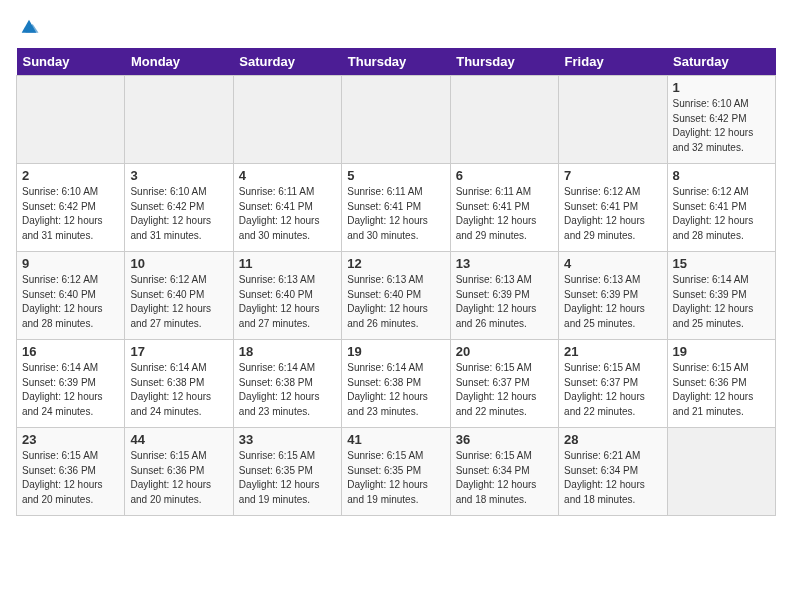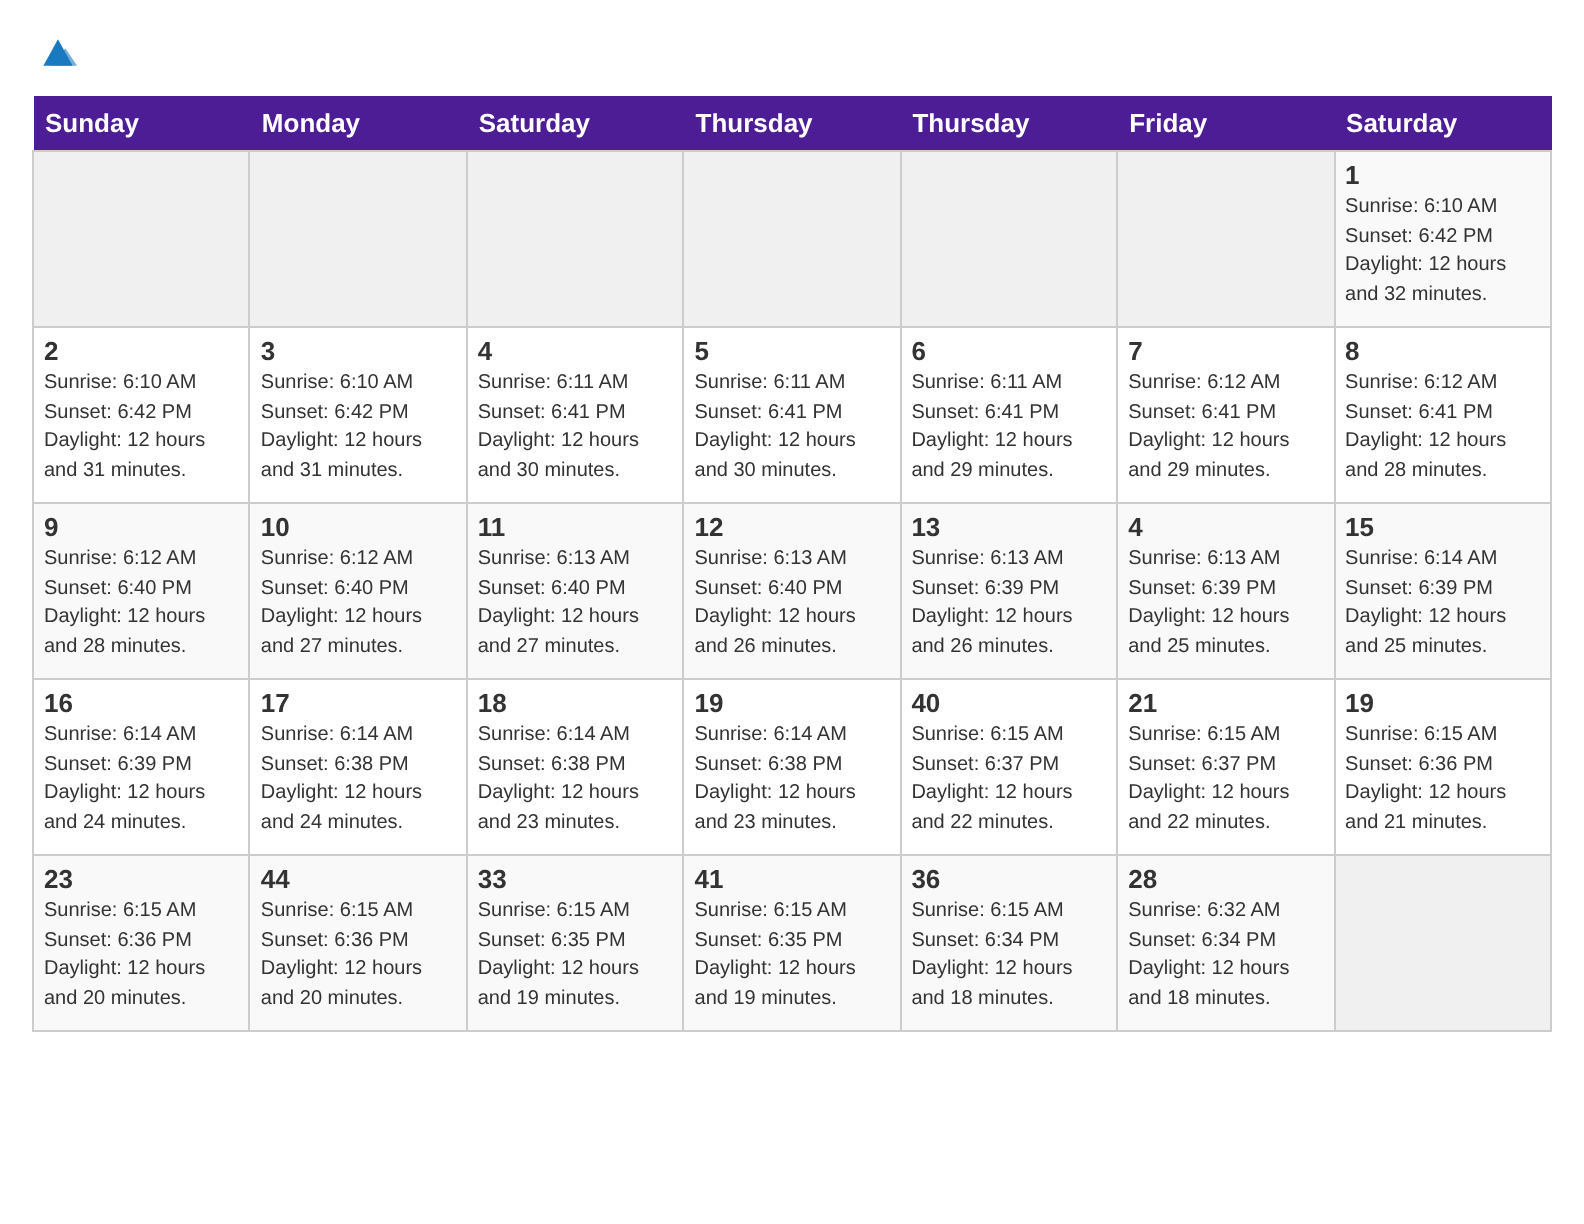--- a/index.html
+++ b/index.html
@@ -237,21 +237,21 @@
 Sunset: 6:38 PM
 Daylight: 12 hours and 23 minutes.</div>
         </td>
         <td>
           <span class="day-num">19</span>
           <div class="day-info" style="white-space: pre-line;">Sunrise: 6:14 AM
 Sunset: 6:38 PM
 Daylight: 12 hours and 23 minutes.</div>
         </td>
         <td>
-          <span class="day-num">40</span>
+          <span class="day-num">20</span>
           <div class="day-info" style="white-space: pre-line;">Sunrise: 6:15 AM
 Sunset: 6:37 PM
 Daylight: 12 hours and 22 minutes.</div>
         </td>
         <td>
           <span class="day-num">21</span>
           <div class="day-info" style="white-space: pre-line;">Sunrise: 6:15 AM
 Sunset: 6:37 PM
 Daylight: 12 hours and 22 minutes.</div>
         </td>
@@ -288,20 +288,20 @@
 Daylight: 12 hours and 19 minutes.</div>
         </td>
         <td>
           <span class="day-num">36</span>
           <div class="day-info" style="white-space: pre-line;">Sunrise: 6:15 AM
 Sunset: 6:34 PM
 Daylight: 12 hours and 18 minutes.</div>
         </td>
         <td>
           <span class="day-num">28</span>
-          <div class="day-info" style="white-space: pre-line;">Sunrise: 6:32 AM
+          <div class="day-info" style="white-space: pre-line;">Sunrise: 6:21 AM
 Sunset: 6:34 PM
 Daylight: 12 hours and 18 minutes.</div>
         </td>
         <td class="empty"></td>
       </tr>
     </tbody>
 </table>
 
 </body></html>

